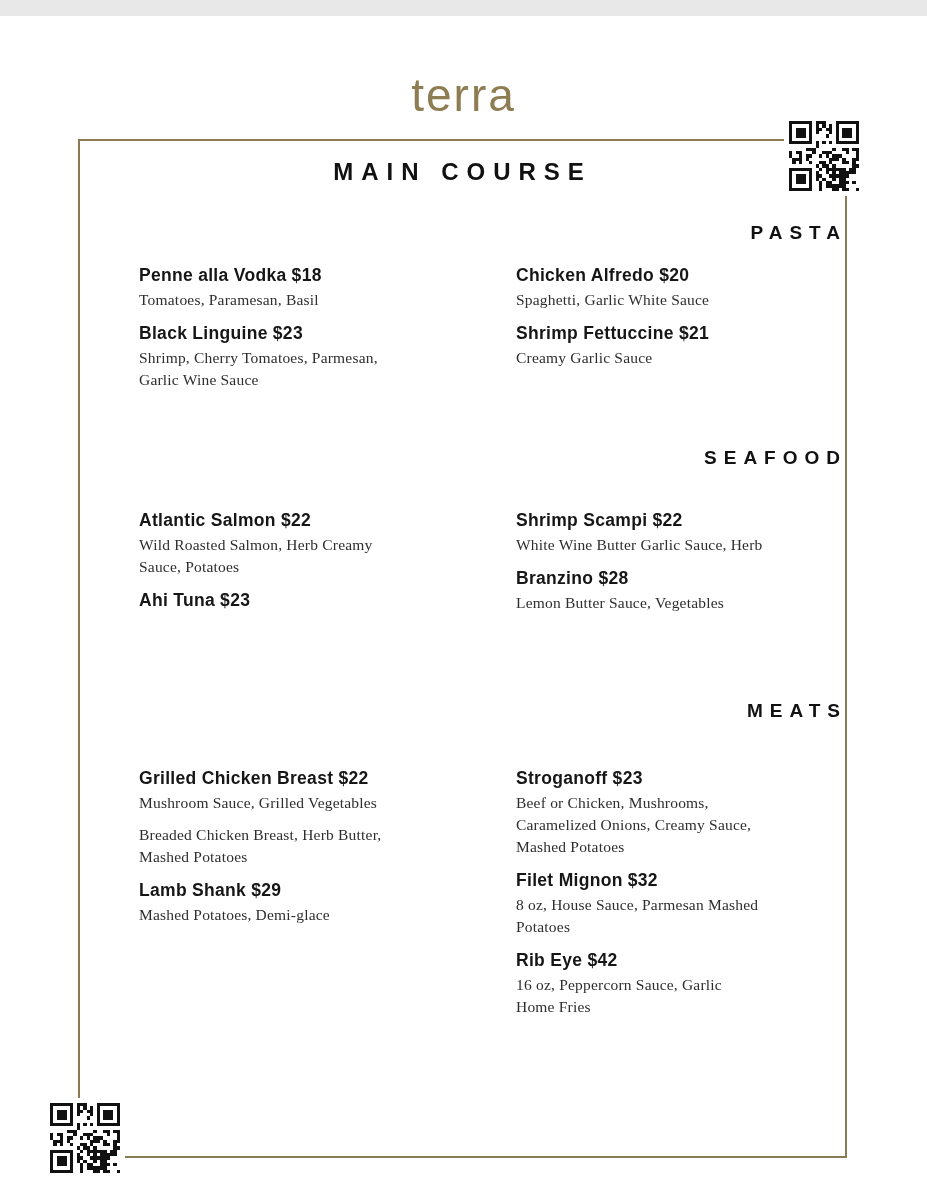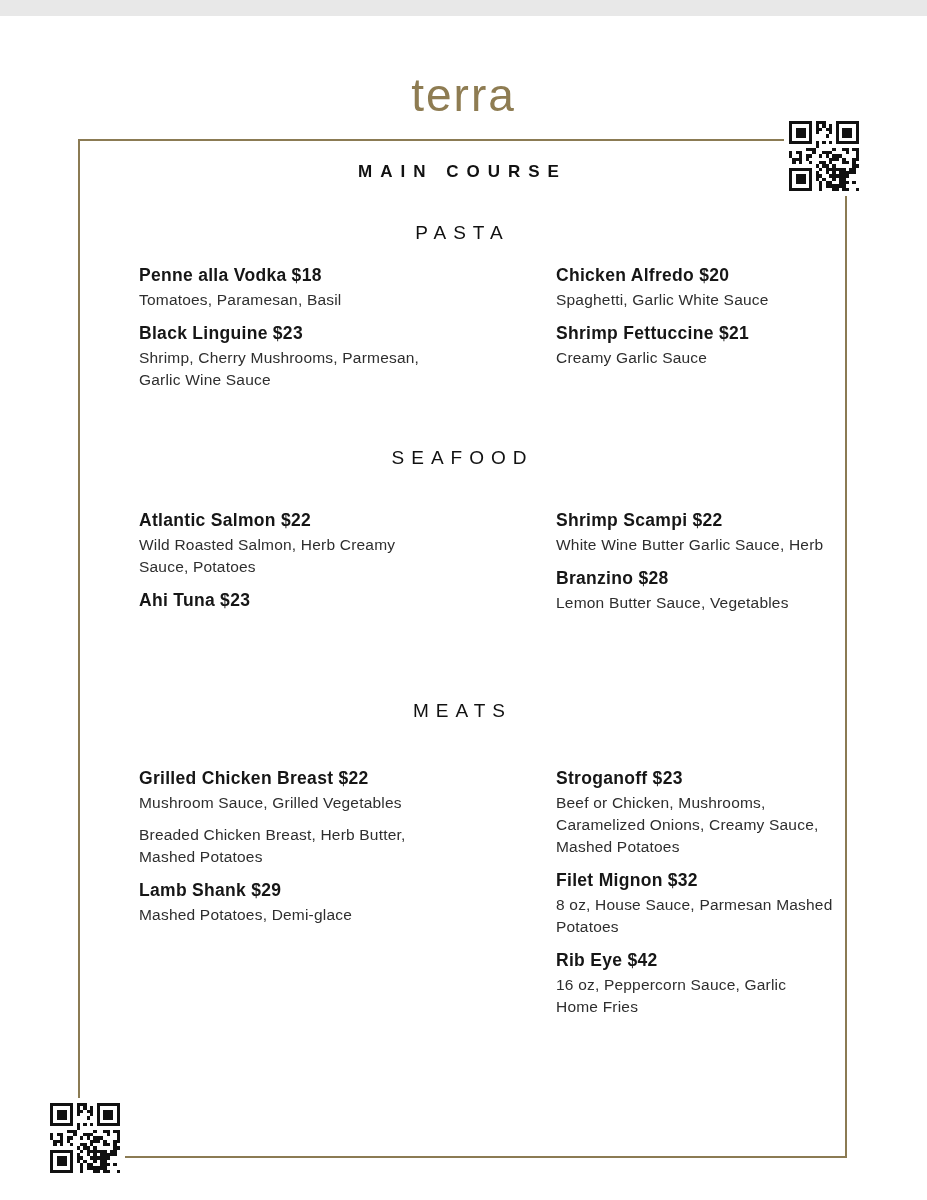--- a/index.html
+++ b/index.html
@@ -13,47 +13,47 @@
     position:absolute;top:52px;left:0;width:100%;margin:0;
     text-align:center;font-size:46px;font-weight:400;letter-spacing:2px;
     color:var(--accent);
   }
   .frame{
     position:absolute;left:78px;top:123px;width:769px;height:1019px;
     box-sizing:border-box;border:2px solid var(--frame);z-index:1;
   }
   .main-title{
     position:absolute;top:144px;left:78px;width:769px;margin:0;
-    text-align:center;font-size:17px;font-weight:700;letter-spacing:8px;
+    text-align:center;font-size:24px;font-weight:700;letter-spacing:8px;
     color:#111;line-height:24px;z-index:2;
   }
   main{position:absolute;left:78px;top:0;width:769px;z-index:2;}
   .section{position:absolute;left:0;width:100%;}
   .section.s0{top:205px}
   .section.s1{top:430px}
   .section.s2{top:683px}
   .section .heading{
-    margin:0;text-align:center;font-size:19px;font-weight:400;
+    margin:0;text-align:right;font-size:19px;font-weight:700;
     letter-spacing:7px;color:#111;line-height:24px;
   }
   .section .grid{
-    display:grid;grid-template-columns:310px 310px;column-gap:107px;
+    display:grid;grid-template-columns:310px 310px;column-gap:67px;
     padding-left:61px;box-sizing:border-box;
   }
   .s0 .grid{margin-top:18px}
   .s1 .grid{margin-top:38px}
   .s2 .grid{margin-top:43px}
   .item{margin-bottom:10px}
   .item .title{
     font-size:17.5px;font-weight:700;color:var(--ink);
     line-height:24px;letter-spacing:.3px;
   }
   .item .desc{
     font-size:15.5px;color:var(--desc);line-height:22px;margin-top:2px;
-    white-space:pre-line;letter-spacing:.2px;
+    white-space:pre-line;letter-spacing:.2px;font-family:Liberation Serif, serif;
   }
   .qr{
     position:absolute;background:#fff;padding:5px;box-sizing:border-box;
     width:80px;height:80px;display:grid;
     grid-template-columns:repeat(21,1fr);grid-template-rows:repeat(21,1fr);
     z-index:3;
   }
   .qr-top{left:784px;top:100px;}
   .qr-bottom{left:45px;top:1082px;}
   .qr i{display:block}
@@ -71,21 +71,21 @@
     <h3 class="heading">PASTA</h3>
     <div class="grid">
       <div class="col">
   <div class="item">
     <div class="title">Penne alla Vodka $18</div>
     <div class="desc">Tomatoes, Paramesan, Basil</div>
   </div>
 
   <div class="item">
     <div class="title">Black Linguine $23</div>
-    <div class="desc">Shrimp, Cherry Mushrooms, Parmesan,
+    <div class="desc">Shrimp, Cherry Tomatoes, Parmesan,
 Garlic Wine Sauce</div>
   </div>
 </div>
       <div class="col">
   <div class="item">
     <div class="title">Chicken Alfredo $20</div>
     <div class="desc">Spaghetti, Garlic White Sauce</div>
   </div>
 
   <div class="item">

